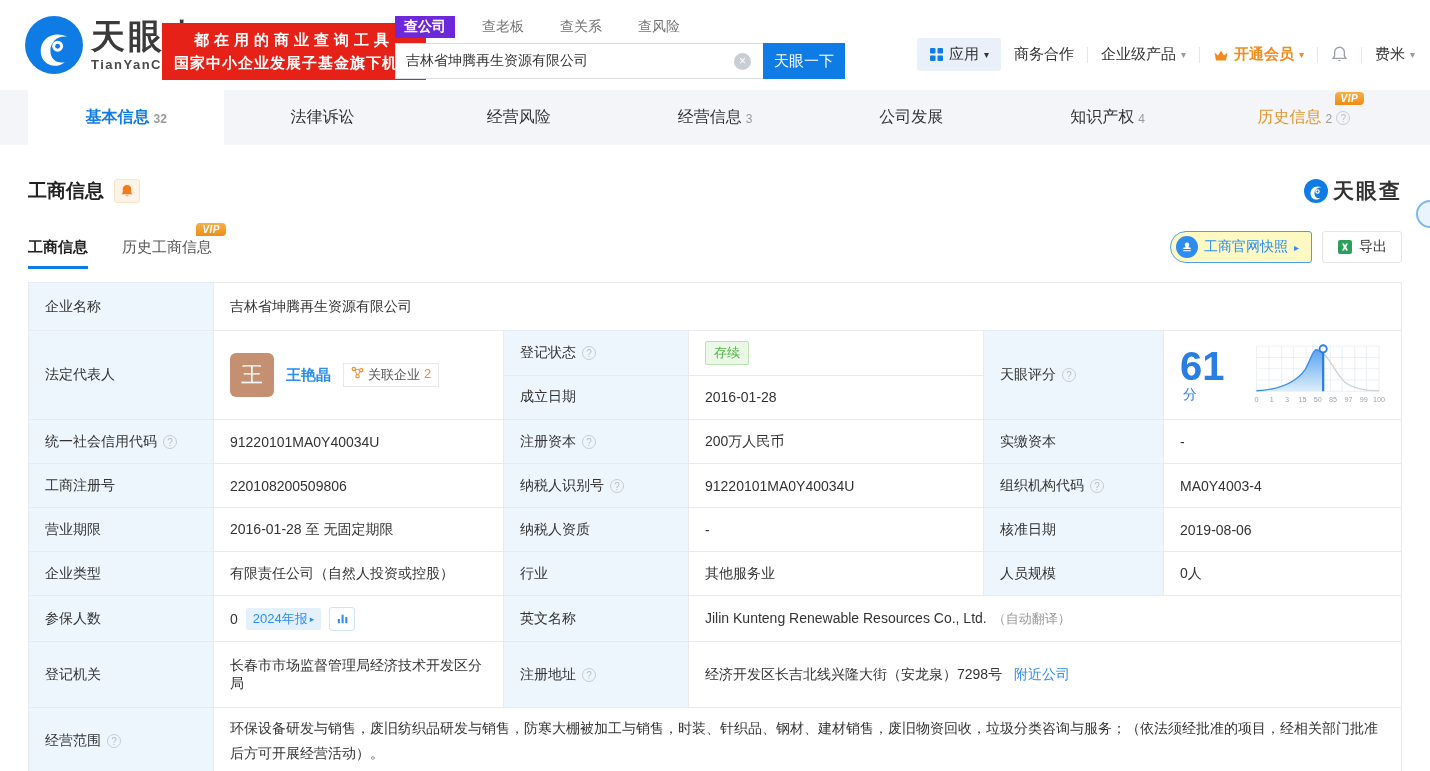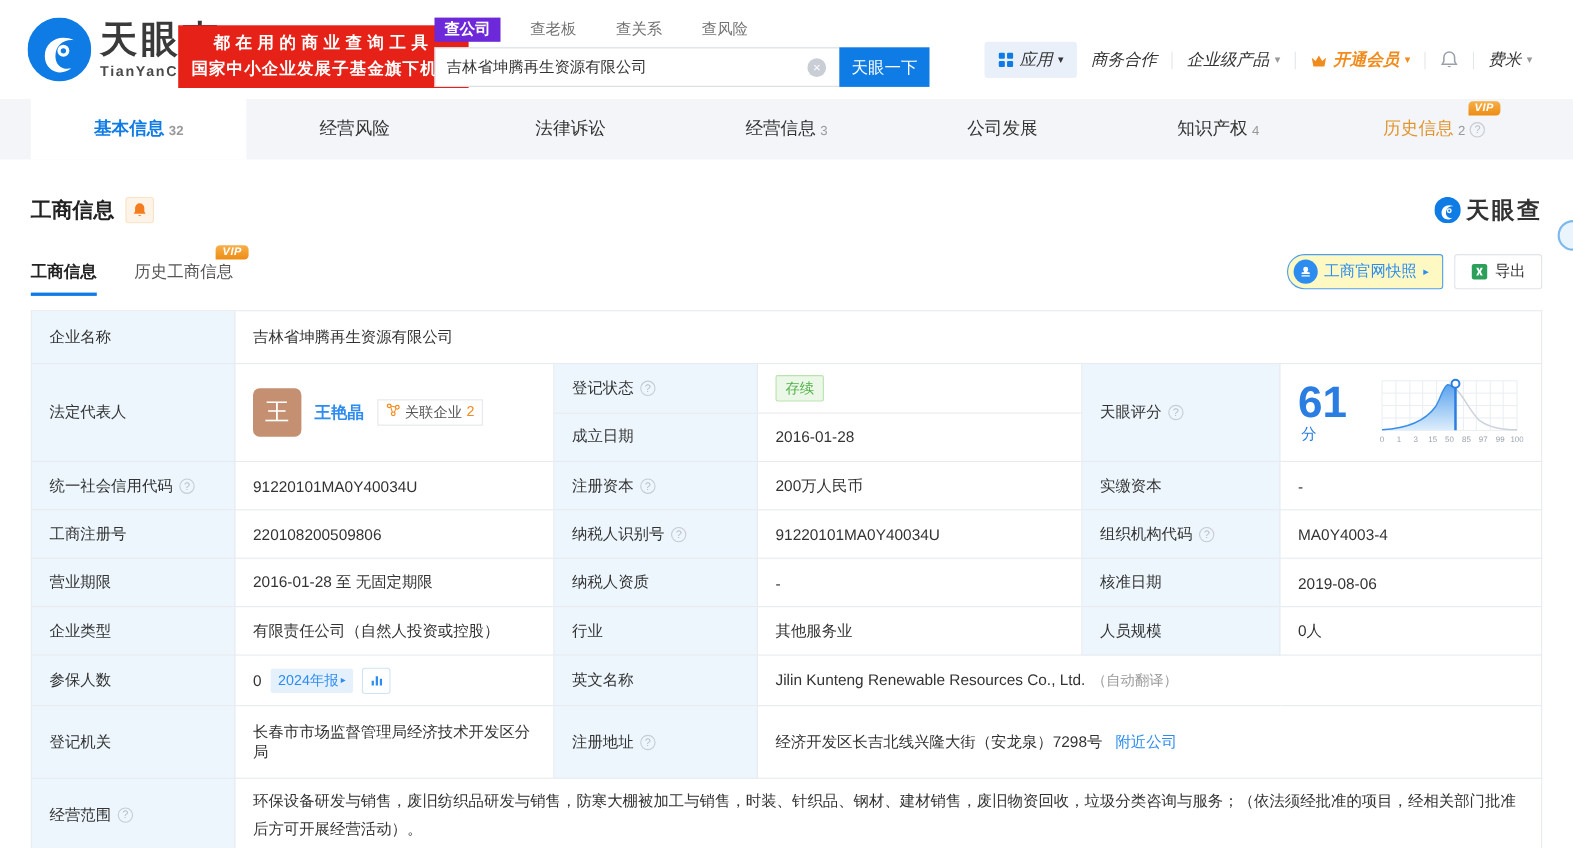--- a/index.html
+++ b/index.html
@@ -24,21 +24,21 @@
   .search-tab.active { background:#6d28d9; color:#fff; font-weight:bold; }
   .search-row { display:flex; margin-top:5px; position:relative; }
   .search-input { width:368px; height:36px; border:1px solid #d9dde2; border-right:none;
     padding:0 34px 0 10px; font-size:14px; color:#333; outline:none;
     font-family:"Liberation Sans","DejaVu Sans",sans-serif; }
   .clear-btn { position:absolute; right:94px; top:10px; width:17px; height:17px; border-radius:50%;
     background:#c9ced6; color:#fff; font-size:12px; line-height:16px; text-align:center; cursor:pointer; }
   .search-btn { width:82px; height:36px; background:#0f7be5; color:#fff; border:none;
     font-size:15px; cursor:pointer; font-family:"Liberation Sans","DejaVu Sans",sans-serif; }
 
-  .top-nav { position:absolute; right:24px; top:38px; display:flex; align-items:center; font-size:15px;font-style:italic; }
+  .top-nav { position:absolute; right:2px; top:38px; display:flex; align-items:center; font-size:15px; }
   .nav-item { display:flex; align-items:center; gap:5px; cursor:pointer; color:#333; padding:0 13px; white-space:nowrap; }
   .nav-apps { background:#e9f0f9; border-radius:3px; padding:7px 12px; }
   .caret { font-size:10px; color:#999; }
   .nav-apps .caret { color:#333; }
   .nav-member { color:#f28b1d; font-weight:bold; }
   .nav-member .caret { color:#f28b1d; }
   .nav-divider { width:1px; height:16px; background:#e3e6ea; }
 
   
   .tabbar { display:flex; height:55px; background:#f3f5f8; padding:0 0; }
@@ -194,24 +194,24 @@
     </div>
   </div>
 
   <div class="tabbar">
     <div class="tabbar-inner">
       <div class="main-tab active">
         <span>基本信息</span>
         <span class="cnt">32</span>
       </div>
       <div class="main-tab">
+        <span>法律诉讼</span>
+      </div>
+      <div class="main-tab">
         <span>经营风险</span>
-      </div>
-      <div class="main-tab">
-        <span>法律诉讼</span>
       </div>
       <div class="main-tab">
         <span>经营信息</span>
         <span class="cnt">3</span>
       </div>
       <div class="main-tab">
         <span>公司发展</span>
       </div>
       <div class="main-tab">
         <span>知识产权</span>

